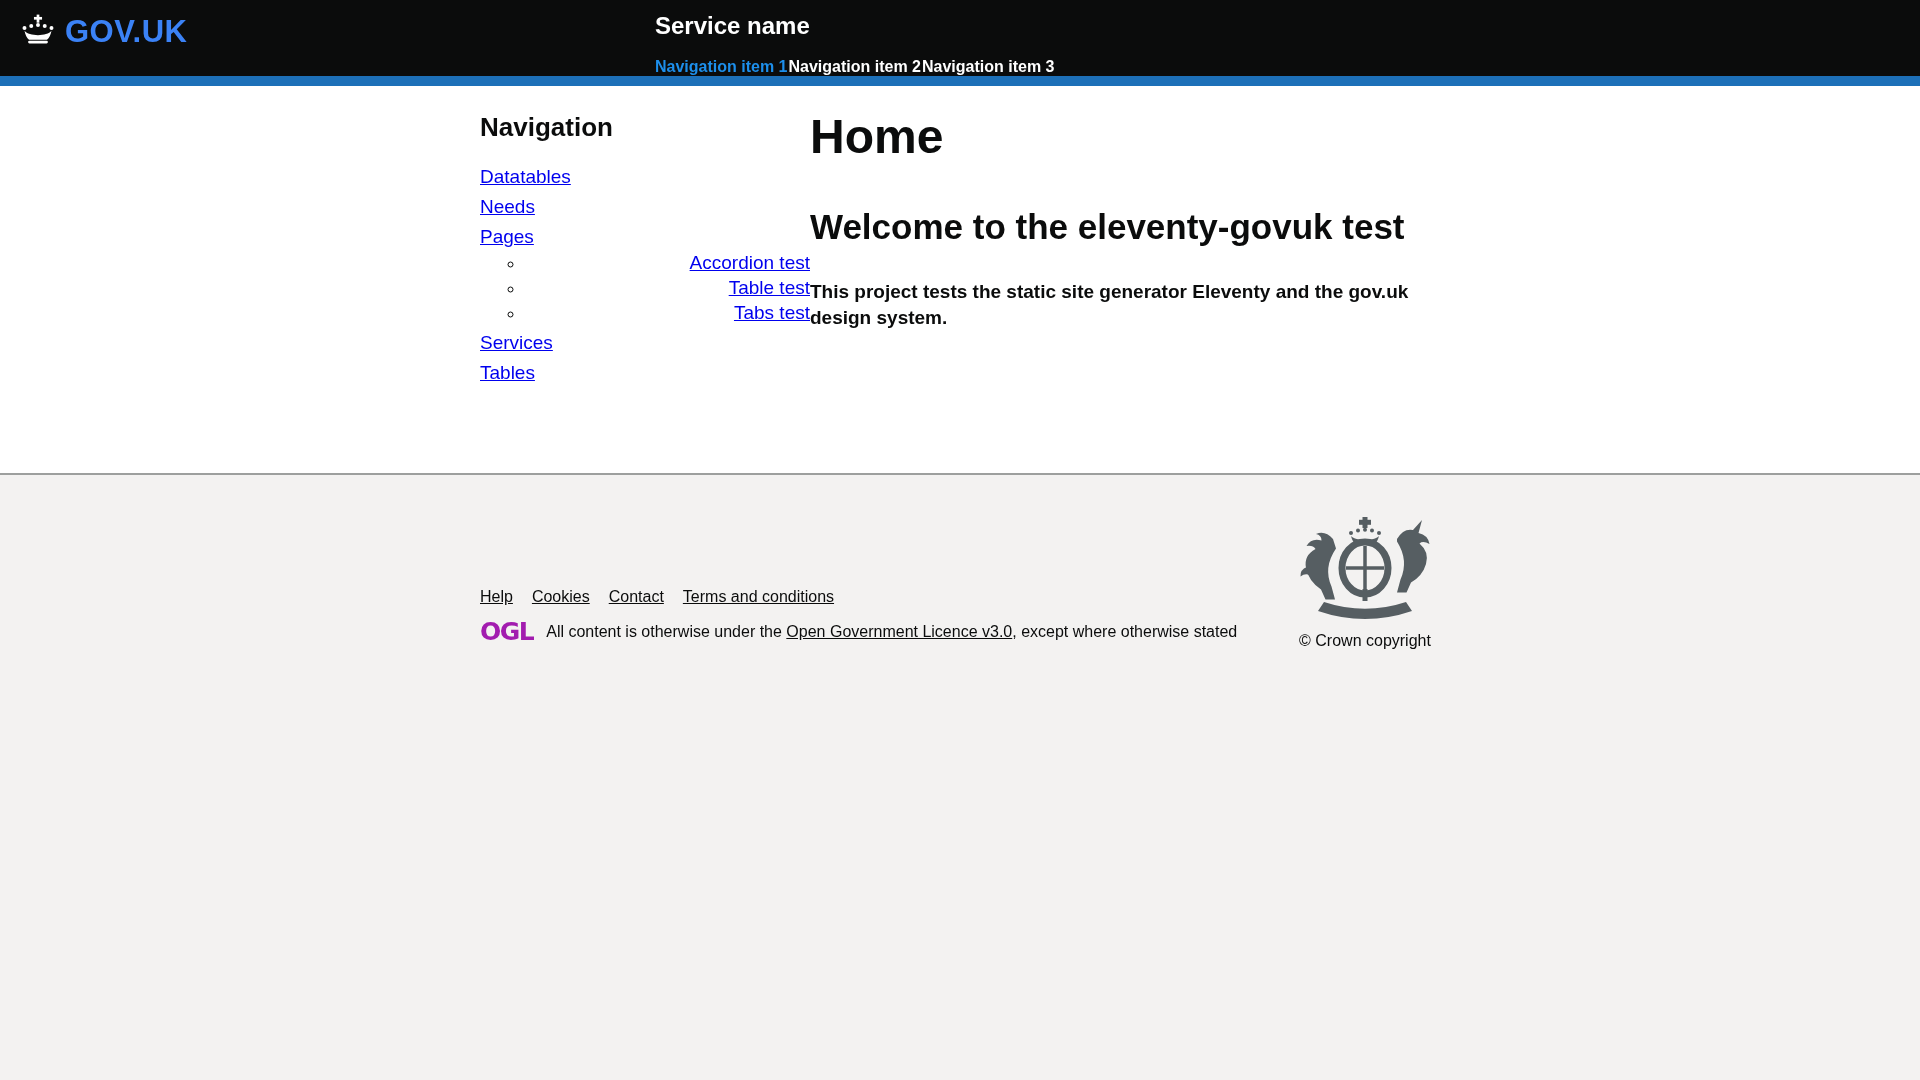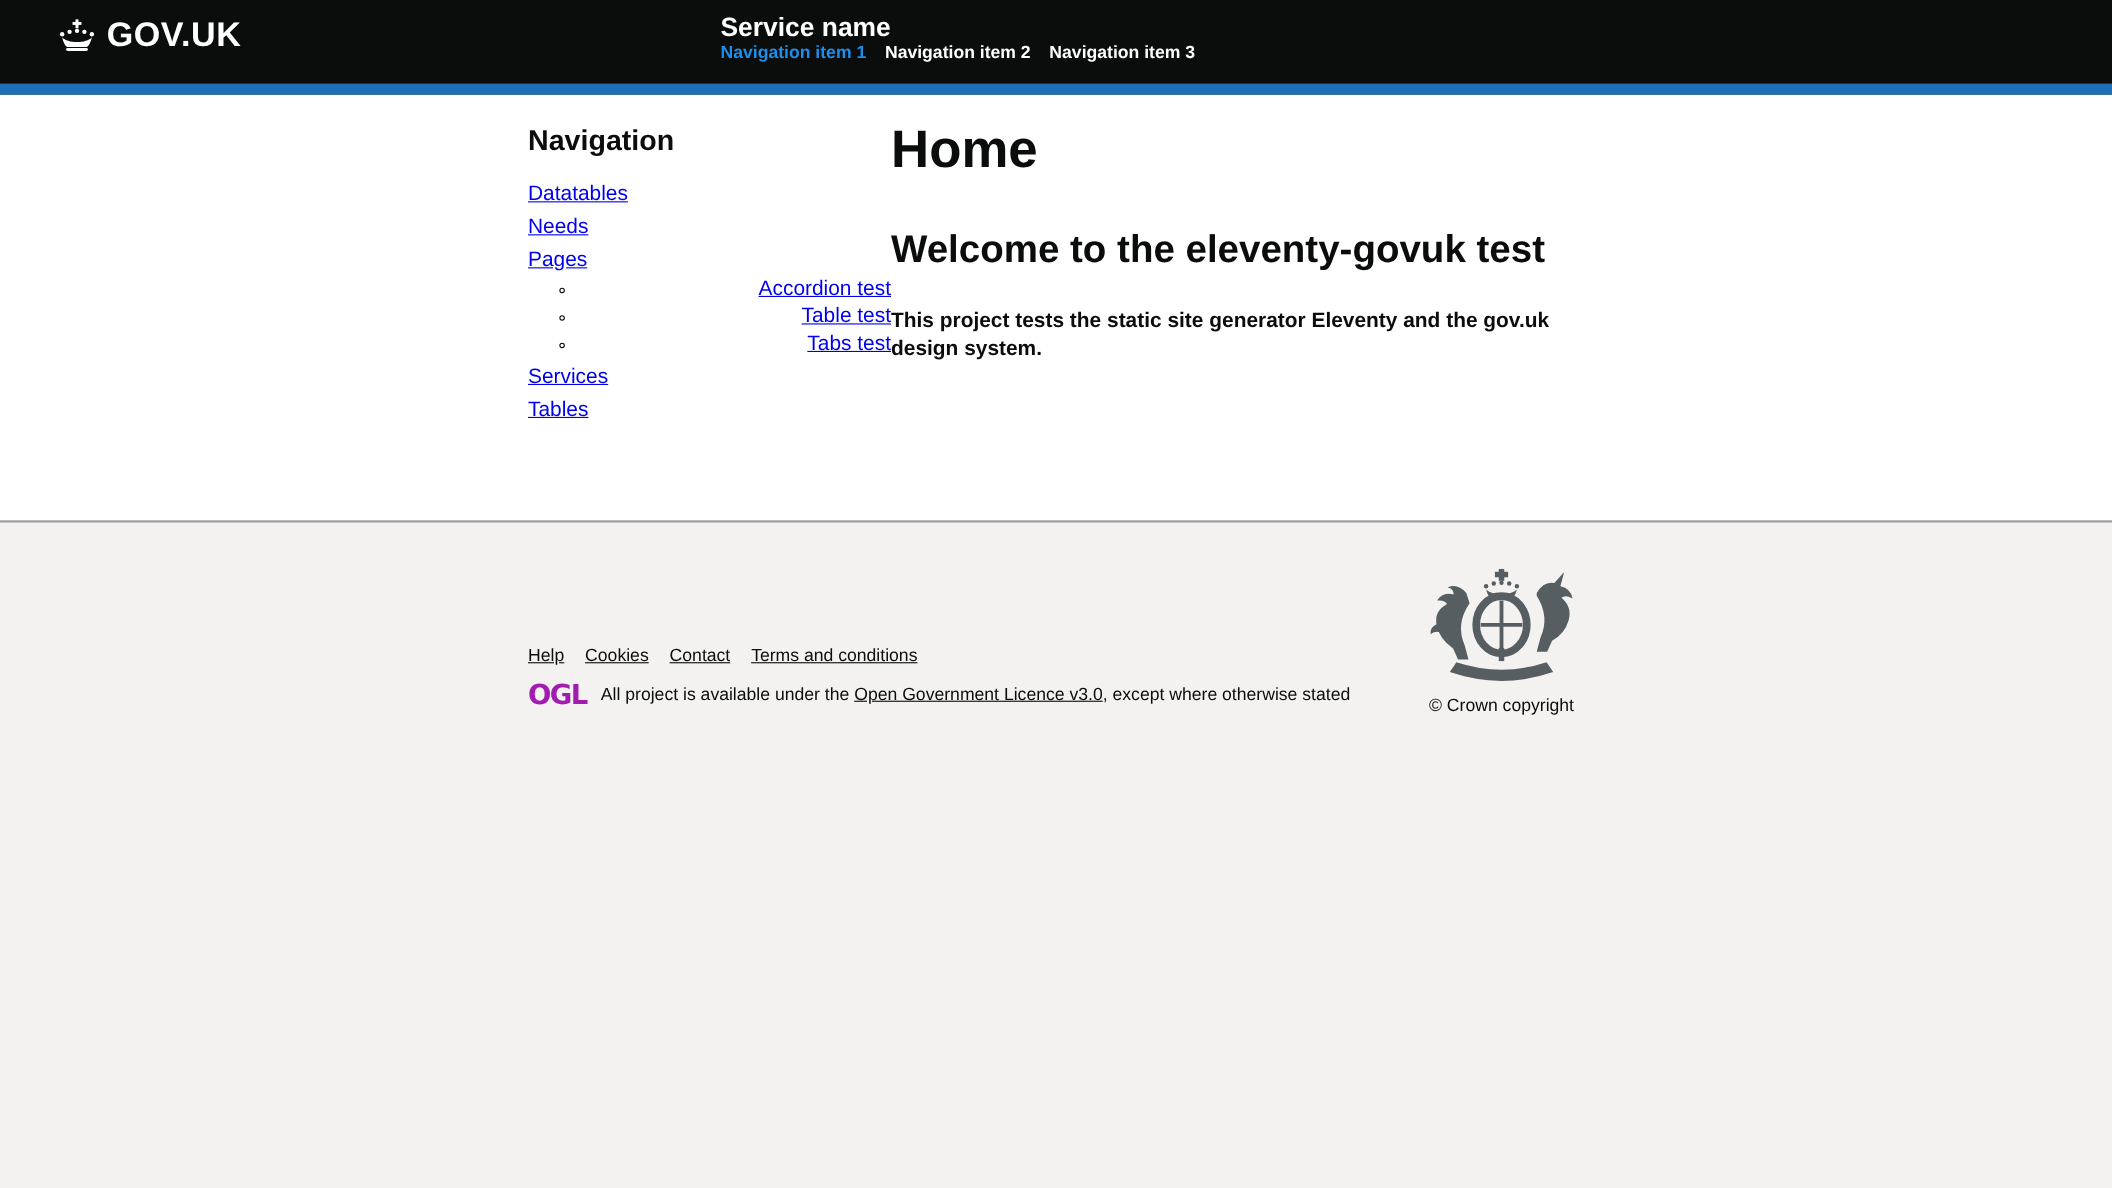--- a/index.html
+++ b/index.html
@@ -15,33 +15,33 @@
 
   
   .site-header {
     position: relative;
     background: #0b0c0c;
     height: 86px;
     border-bottom: 10px solid #1d70b8;
     flex: 0 0 auto;
   }
   .logo {
-    position: absolute; left: 52px; top: 14px;
-    display: flex; align-items: center; gap: 9px;
-    color: #ffffff; text-decoration: none;
+    position: absolute; left: 20px; top: 14px;
+    display: flex; gap: 9px;
+    color: #3b82f6; text-decoration: none;
   }
   .logo-text {
     font-size: 31px; font-weight: bold; letter-spacing: 0.5px;
   }
   .service-block { position: absolute; left: 655px; top: 13px; }
   .service-name {
     color: #ffffff; font-size: 24px; font-weight: bold; line-height: 26px;
     text-decoration: none; display: inline-block;
   }
-  .header-nav { display: flex; gap: 17px; }
+  .header-nav { display: flex; gap: 1px; margin-top: 18px; }
   .header-nav a {
     color: #ffffff; font-size: 16px; font-weight: bold; text-decoration: none;
     line-height: 20px;
   }
   .header-nav a.active { color: #1d8feb; }
 
   
   .page-body { height: 387px; background: #ffffff; flex: 0 0 auto; }
   .container { width: 960px; margin: 0 auto; }
   .main-grid { display: flex; padding-top: 26px; }
@@ -173,21 +173,21 @@
 
     <div class="footer-left">
       <div class="footer-links">
         <a>Help</a>
         <a>Cookies</a>
         <a>Contact</a>
         <a>Terms and conditions</a>
       </div>
       <div class="ogl-row">
         <span class="ogl-logo">OGL</span>
-        <span class="licence-text"><span>All project is available under the </span><a>Open Government Licence v3.0</a><span>, except where otherwise stated</span></span>
+        <span class="licence-text"><span>All content is otherwise under the </span><a>Open Government Licence v3.0</a><span>, except where otherwise stated</span></span>
       </div>
     </div>
 
     <div class="footer-right">
       <span style="display:inline-block;">
         <svg width="132" height="102" viewBox="0 0 132 102" aria-hidden="true">
           <g fill="#565e62">
 
             <rect x="63.5" y="0" width="5" height="11"></rect>
             <rect x="60" y="2.8" width="12" height="5"></rect>

